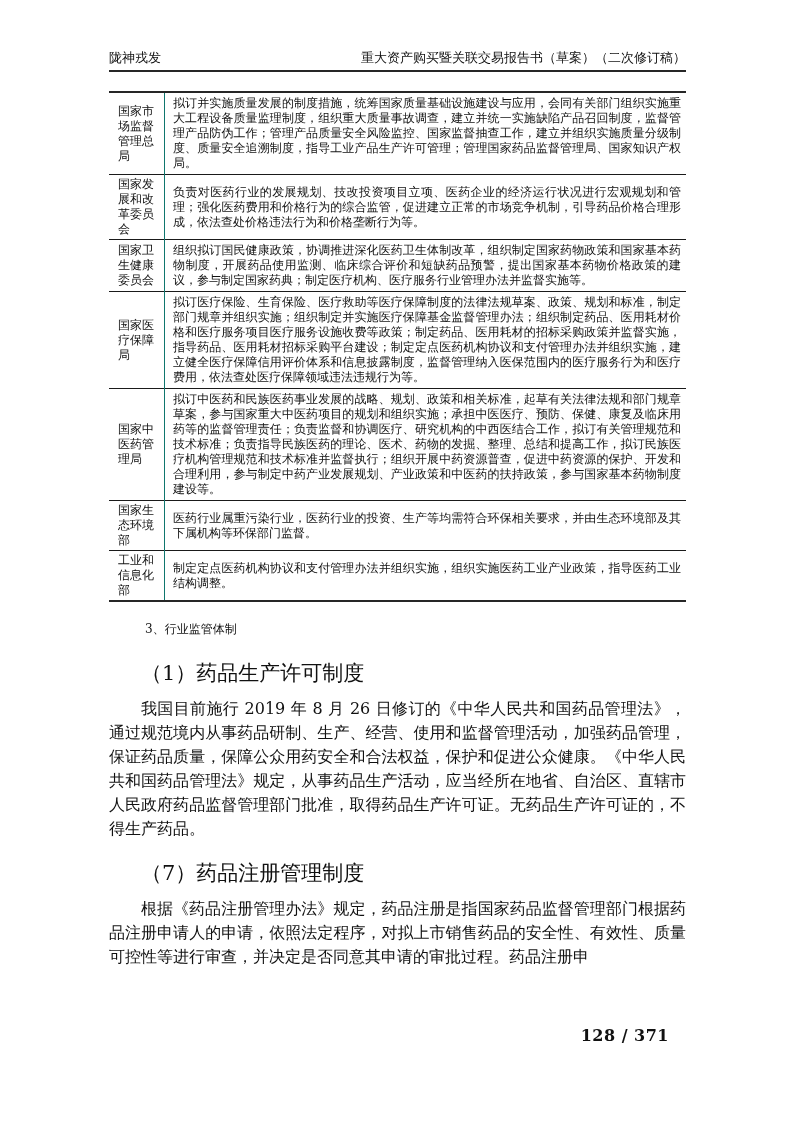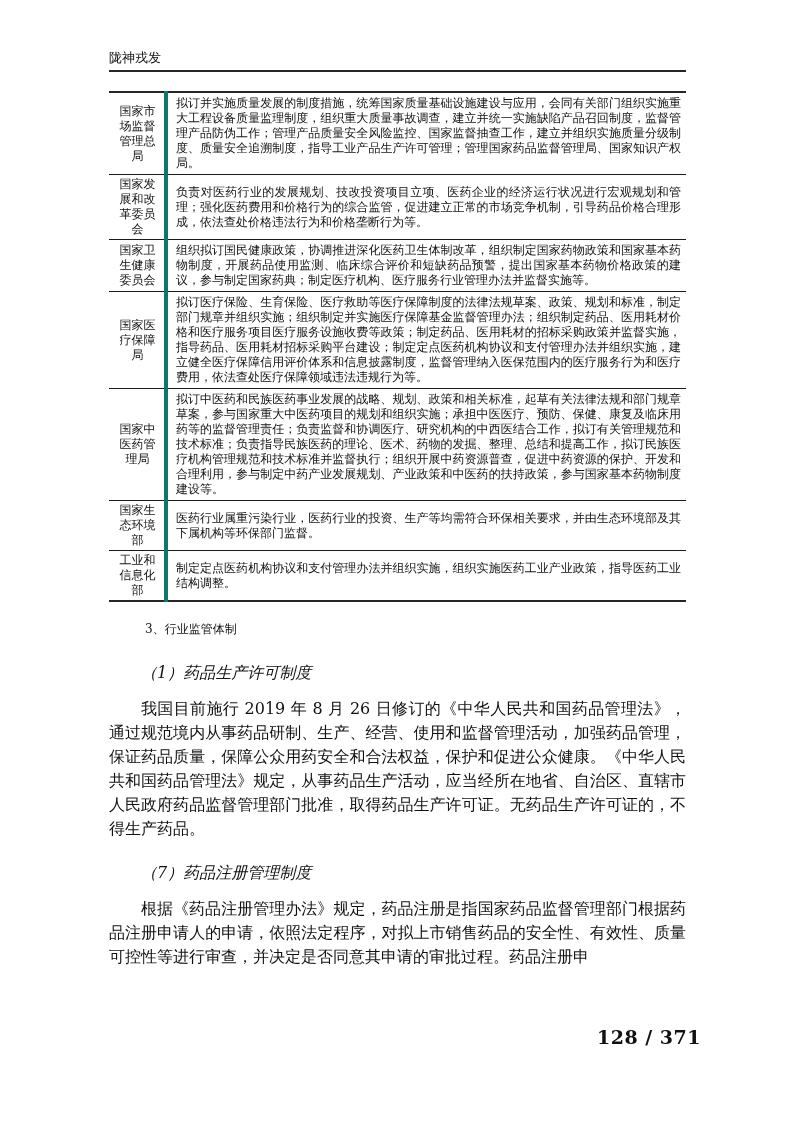--- a/index.html
+++ b/index.html
@@ -41,69 +41,69 @@
     border-bottom: 2px solid #262626;
     table-layout: fixed;
   }
   table.agency-table td {
     vertical-align: middle;
     word-break: break-all;
   }
   td.agency {
     width: 39px;
     padding: 2px 7px 2px 9px;
-    border-right: 4px solid #0f766e;
-    text-align: center;
+    border-right: 1px solid #0f766e;
+    text-align: left;
   }
   td.duties {
     padding: 3px 5px 3px 8px;
     text-align: justify;
   }
   tr + tr td {
     border-top: 1px solid #1a1a1a;
   }
   
   .h-num {
     font-size: 12px;
     line-height: 24px;
     margin-top: 15px;
     padding-left: 36px;
   }
   .h-sub {
-    font-size: 16px;
+    font-size: 21px;
     line-height: 24px;
     margin-top: 20px;
     padding-left: 32px;
-    font-style: italic;
   }
   .para {
     font-size: 16px;
     line-height: 24px;
     margin: 12px 0 0 0;
     text-indent: 32px;
     text-align: justify;
     word-break: break-all;
   }
   
   .page-num {
     position: absolute;
     top: 1026px;
-    right: 90px;
-    font-size: 19px;
+    right: 122px;
+    font-size: 16px;
     font-weight: bold;
     letter-spacing: 0.5px;
   }
 </style>
 </head>
 <body>
 
 <div class="page">
 
   <div class="header">
     <span>陇神戎发</span>
+    <span>重大资产购买暨关联交易报告书（草案）（二次修订稿）</span>
   </div>
 
   <table class="agency-table">
     <tbody>
       <tr>
         <td class="agency">国家市场监督管理总局</td>
         <td class="duties">拟订并实施质量发展的制度措施，统筹国家质量基础设施建设与应用，会同有关部门组织实施重大工程设备质量监理制度，组织重大质量事故调查，建立并统一实施缺陷产品召回制度，监督管理产品防伪工作；管理产品质量安全风险监控、国家监督抽查工作，建立并组织实施质量分级制度、质量安全追溯制度，指导工业产品生产许可管理；管理国家药品监督管理局、国家知识产权局。</td>
       </tr>
       <tr>
         <td class="agency">国家发展和改革委员会</td>

